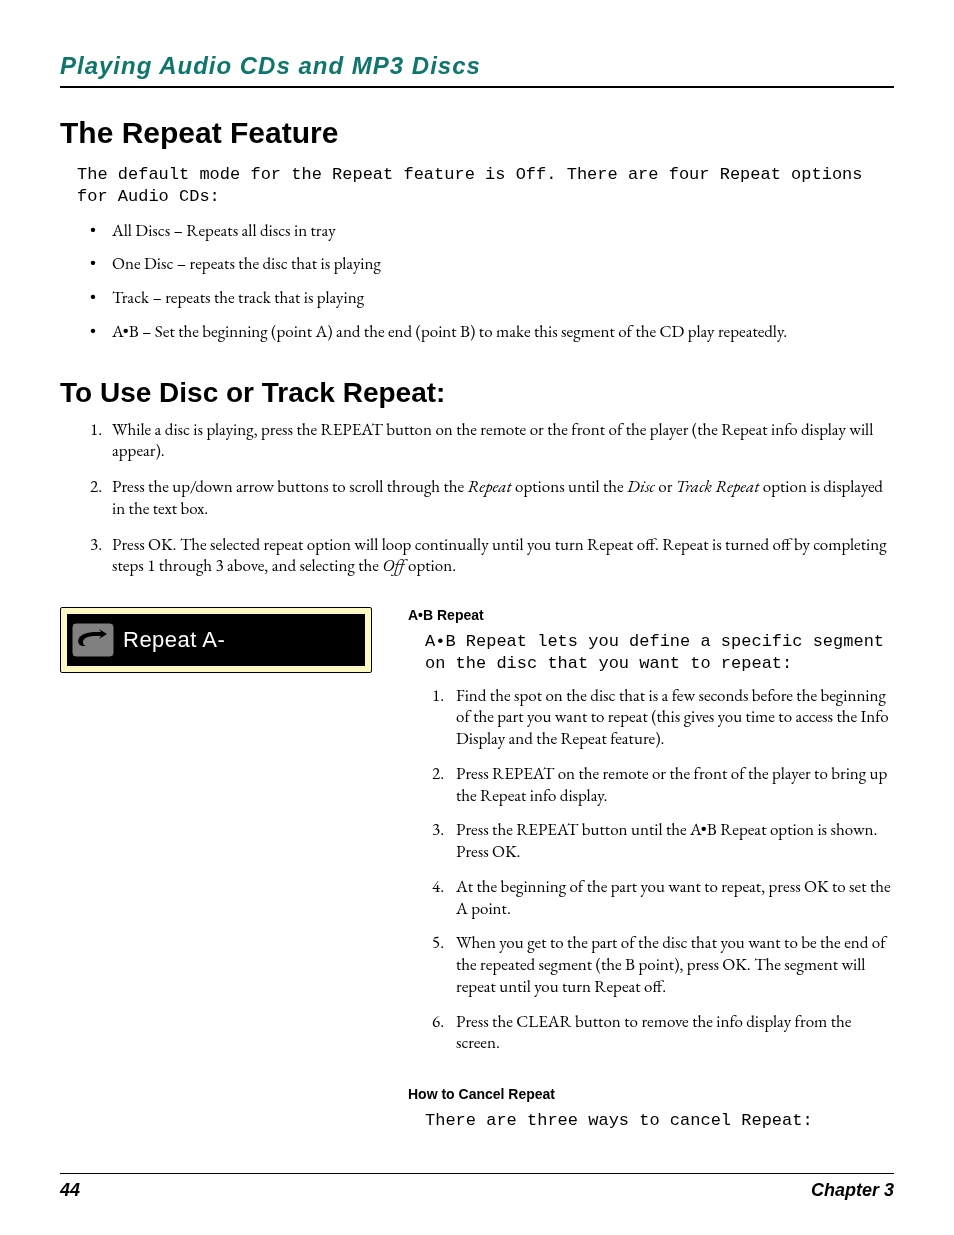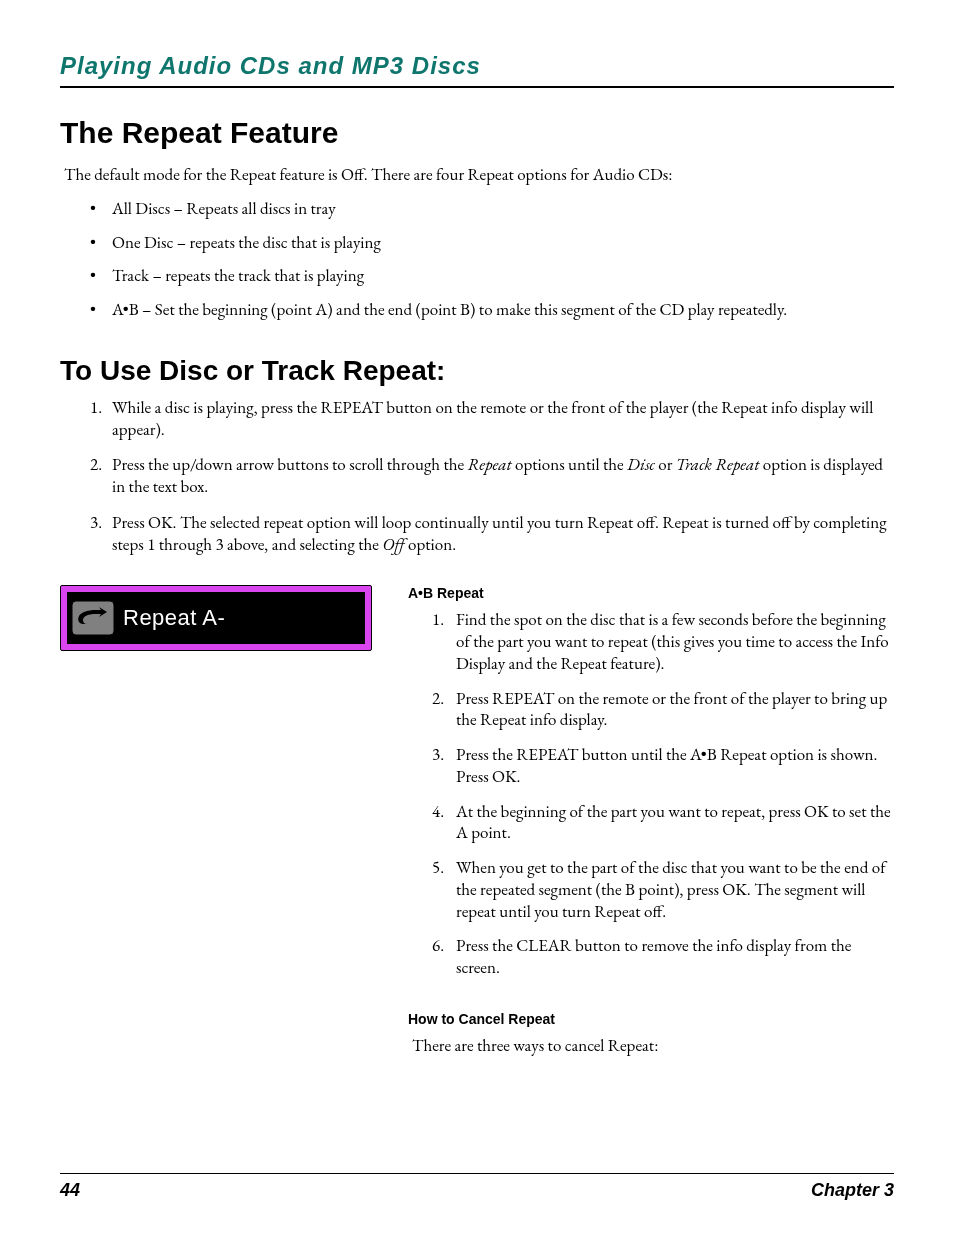--- a/index.html
+++ b/index.html
@@ -47,21 +47,22 @@
   }
   .h3 {
     font-family: "Frutiger", "Myriad Pro", "Segoe UI", Arial, sans-serif;
     font-weight: 700;
     font-size: 14px;
     margin: 0 0 8px 0;
   }
   p.body {
     font-size: 17px;
     line-height: 1.28;
-    margin: 0 0 12px 4px;
+    margin: 0 0 12px 17px;
+    font-family: Liberation Mono, monospace;
   }
   ul.bul {
     list-style: none;
     padding: 0 0 0 30px;
     margin: 0 0 8px 0;
   }
   ul.bul > li {
     position: relative;
     font-size: 17px;
     line-height: 1.28;
@@ -105,21 +106,21 @@
   .right-col ol.num, .right-col ul.bul { padding-left: 24px; }
   .right-col ol.num > li { padding-left: 24px; margin-bottom: 13px; }
   .right-col ul.bul > li { padding-left: 24px; margin-bottom: 12px; }
   .right-col p.body { margin-bottom: 10px; }
   .right-col .h3.second { margin-top: 32px; }
 
   
   .osd {
     width: 312px;
     height: 66px;
-    background: #d946ef;
+    background: #fef9c3;
     border: 1px solid #000;
     border-radius: 2px;
     box-sizing: border-box;
     padding: 6px;
   }
   .osd-inner {
     width: 100%;
     height: 100%;
     background: #000;
     display: flex;
@@ -183,20 +184,21 @@
             <rect x="1" y="1" width="42" height="34" rx="4" ry="4" fill="#808080" stroke="#000" stroke-width="1"></rect>
             <path d="M12 24 C8 24 6 20 8 16 C10 12 18 10 24 10 L30 10 L28 7 L36 12 L28 17 L30 14 L24 14 C18 14 12 16 12 20 C12 22 13 24 16 24 Z" fill="#000"></path>
           </svg>
           <span class="osd-text">Repeat A-</span>
         </div>
       </div>
     </div>
 
     <div class="right-col">
       <h3 class="h3">A•B Repeat</h3>
+      <p class="body">A•B Repeat lets you define a specific segment on the disc that you want to repeat:</p>
       <ol class="num">
         <li><span>Find the spot on the disc that is a few seconds </span><span class="bold">before</span><span> the beginning of the part you want to repeat (this gives you time to access the Info Display and the Repeat feature).</span></li>
         <li><span>Press REPEAT on the remote or the front of the player to bring up the Repeat info display.</span></li>
         <li><span>Press the REPEAT button until the A•B Repeat option is shown. Press OK.</span></li>
         <li><span>At the beginning of the part you want to repeat, press OK to set the A point.</span></li>
         <li><span>When you get to the part of the disc that you want to be the end of the repeated segment (the B point), press OK. The segment will repeat until you turn Repeat off.</span></li>
         <li><span>Press the CLEAR button to remove the info display from the screen.</span></li>
       </ol>
 
       <h3 class="h3 second">How to Cancel Repeat</h3>

